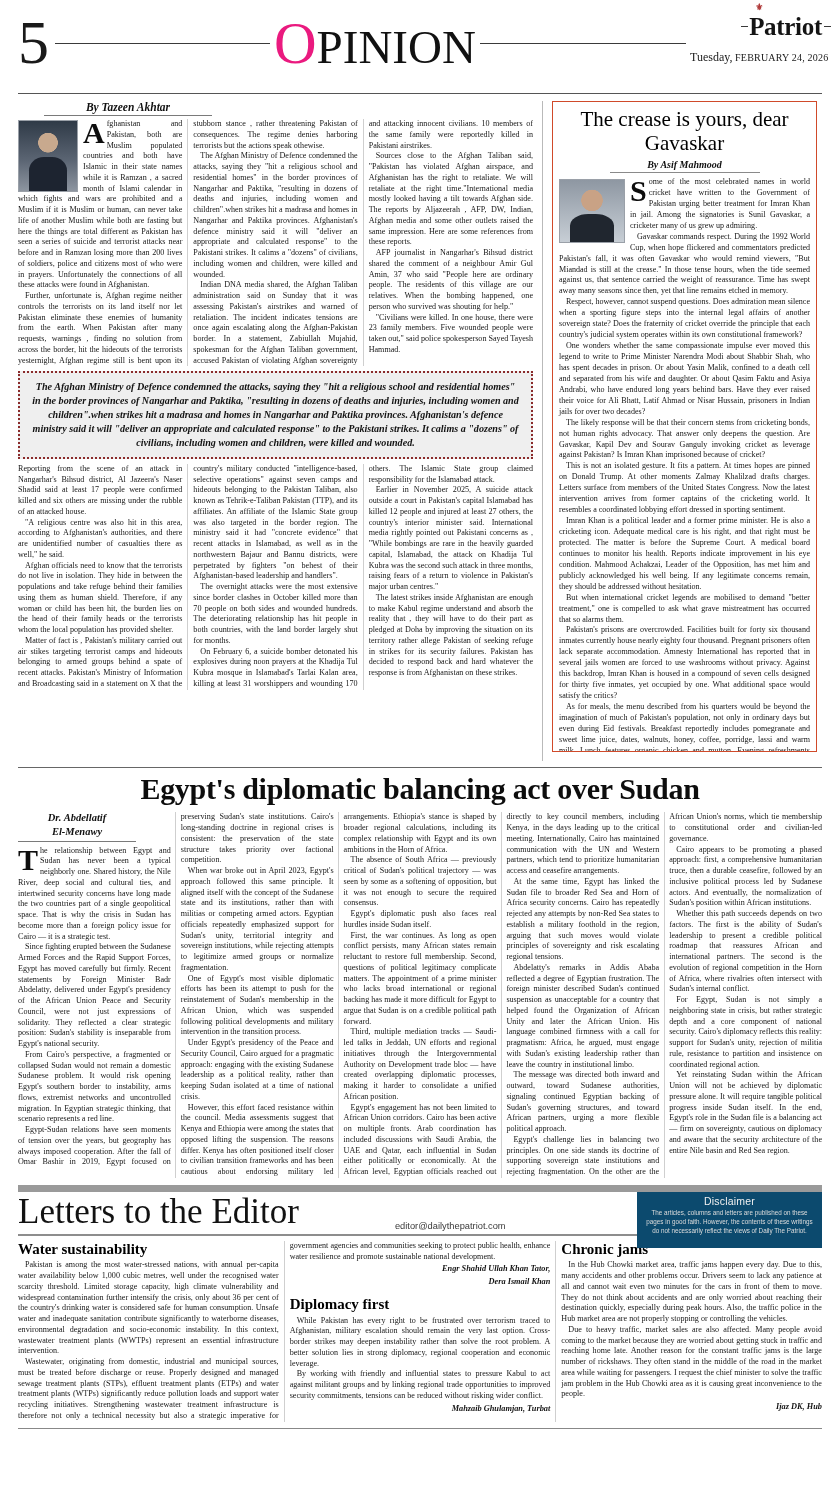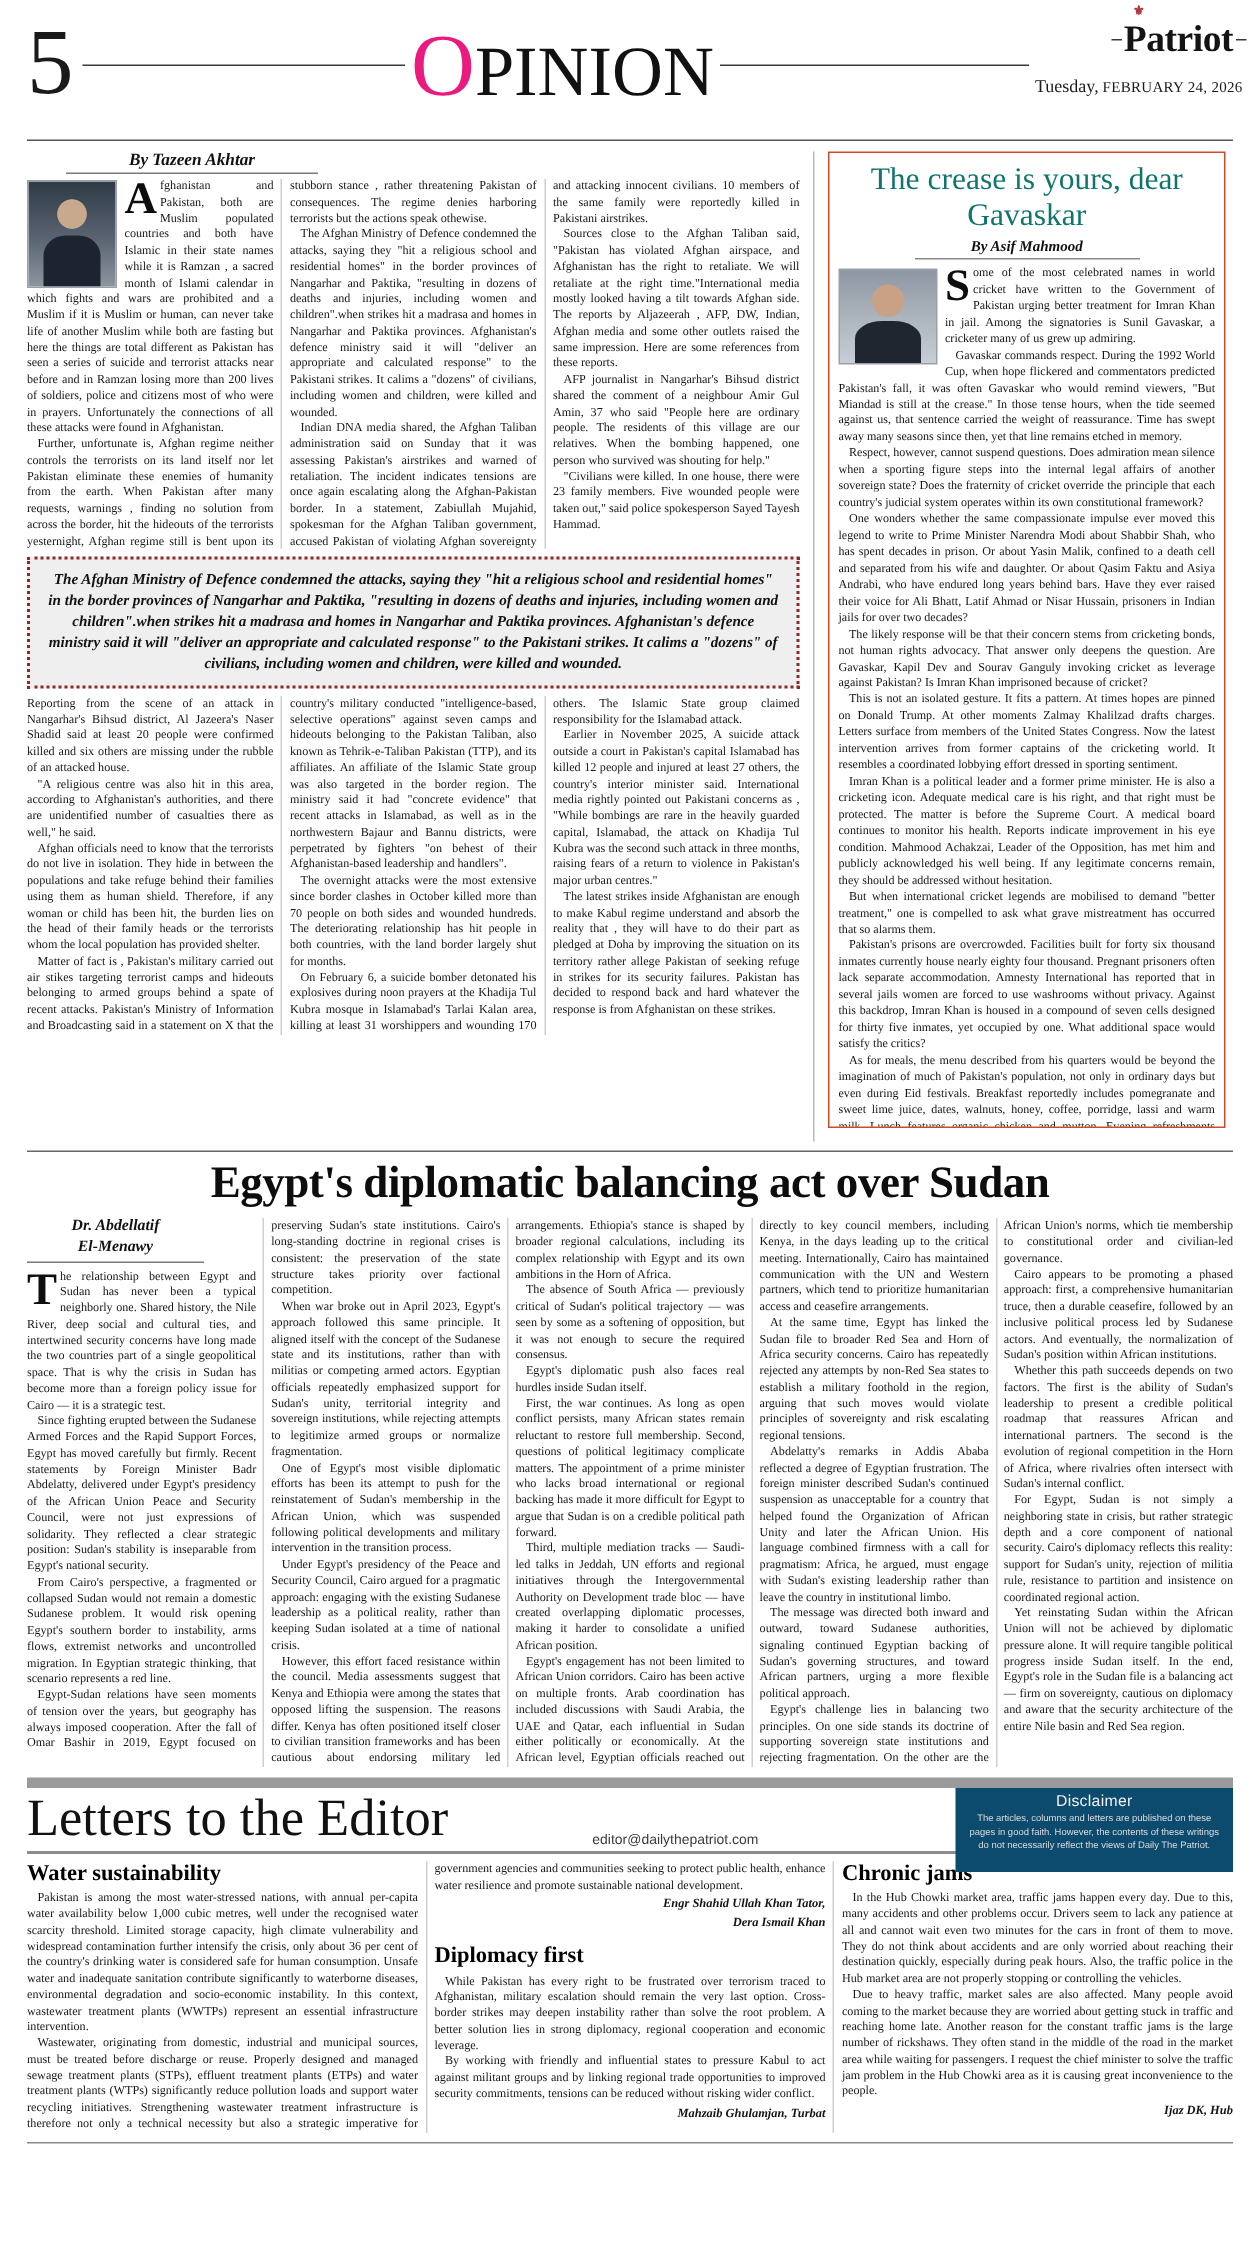--- a/index.html
+++ b/index.html
@@ -111,21 +111,21 @@
     margin:0; font-style:italic; font-weight:600;
     font-size:10.1px; line-height:1.38; color:#131313;
     font-family:"Liberation Serif", serif;
   }
 
   
   .aside-box { border:1.4px solid #d04a2a; padding:5px 6px 6px 6px; height:651px; overflow:hidden; }
   .aside-hl {
     font-family:"Liberation Serif", serif;
     font-size:21px; line-height:1.12; text-align:center; font-weight:400;
-    color:#0f766e; margin:1px 0 4px 0;
+    color:#000000; margin:1px 0 4px 0;
   }
   .aside-byline-box { width:150px; margin:0 auto 4px auto; }
   .aside-byline { font-style:italic; font-weight:700; font-size:10px; text-align:center; padding-bottom:2px; }
   .aside-byline-rule { border-top:1.6px solid #8a8a8a; }
   .aside-body p {
     font-family:"Liberation Serif", serif;
     font-size:8.05px; line-height:1.36; text-align:justify;
     margin:0; text-indent:7px; color:#161616; hyphens:auto;
   }
   .aside-body p.first { text-indent:0; }
@@ -237,21 +237,21 @@
         <p class="body">Sources close to the Afghan Taliban said, "Pakistan has violated Afghan airspace, and Afghanistan has the right to retaliate. We will retaliate at the right time."International media mostly looked having a tilt towards Afghan side. The reports by Aljazeerah , AFP, DW, Indian, Afghan media and some other outlets raised the same impression. Here are some references from these reports.</p>
         <p class="body">AFP journalist in Nangarhar's Bihsud district shared the comment of a neighbour Amir Gul Amin, 37 who said "People here are ordinary people. The residents of this village are our relatives. When the bombing happened, one person who survived was shouting for help."</p>
         <p class="body">"Civilians were killed. In one house, there were 23 family members. Five wounded people were taken out," said police spokesperson Sayed Tayesh Hammad.</p>
       </div>
 
       <div class="pullquote">
         <p>The Afghan Ministry of Defence condemned the attacks, saying they "hit a religious school and residential homes" in the border provinces of Nangarhar and Paktika, "resulting in dozens of deaths and injuries, including women and children".when strikes hit a madrasa and homes in Nangarhar and Paktika provinces. Afghanistan's defence ministry said it will "deliver an appropriate and calculated response" to the Pakistani strikes. It calims a "dozens" of civilians, including women and children, were killed and wounded.</p>
       </div>
 
       <div class="cols3b">
-        <p class="body first">Reporting from the scene of an attack in Nangarhar's Bihsud district, Al Jazeera's Naser Shadid said at least 20 people were confirmed killed and six others are missing under the rubble of an attacked house.</p>
+        <p class="body first">Reporting from the scene of an attack in Nangarhar's Bihsud district, Al Jazeera's Naser Shadid said at least 17 people were confirmed killed and six others are missing under the rubble of an attacked house.</p>
         <p class="body">"A religious centre was also hit in this area, according to Afghanistan's authorities, and there are unidentified number of casualties there as well," he said.</p>
         <p class="body">Afghan officials need to know that the terrorists do not live in isolation. They hide in between the populations and take refuge behind their families using them as human shield. Therefore, if any woman or child has been hit, the burden lies on the head of their family heads or the terrorists whom the local population has provided shelter.</p>
         <p class="body">Matter of fact is , Pakistan's military carried out air stikes targeting terrorist camps and hideouts belonging to armed groups behind a spate of recent attacks. Pakistan's Ministry of Information and Broadcasting said in a statement on X that the country's military conducted "intelligence-based, selective operations" against seven camps and hideouts belonging to the Pakistan Taliban, also known as Tehrik-e-Taliban Pakistan (TTP), and its affiliates. An affiliate of the Islamic State group was also targeted in the border region. The ministry said it had "concrete evidence" that recent attacks in Islamabad, as well as in the northwestern Bajaur and Bannu districts, were perpetrated by fighters "on behest of their Afghanistan-based leadership and handlers".</p>
         <p class="body">The overnight attacks were the most extensive since border clashes in October killed more than 70 people on both sides and wounded hundreds. The deteriorating relationship has hit people in both countries, with the land border largely shut for months.</p>
         <p class="body">On February 6, a suicide bomber detonated his explosives during noon prayers at the Khadija Tul Kubra mosque in Islamabad's Tarlai Kalan area, killing at least 31 worshippers and wounding 170 others. The Islamic State group claimed responsibility for the Islamabad attack.</p>
         <p class="body">Earlier in November 2025, A suicide attack outside a court in Pakistan's capital Islamabad has killed 12 people and injured at least 27 others, the country's interior minister said. International media rightly pointed out Pakistani concerns as , "While bombings are rare in the heavily guarded capital, Islamabad, the attack on Khadija Tul Kubra was the second such attack in three months, raising fears of a return to violence in Pakistan's major urban centres."</p>
         <p class="body">The latest strikes inside Afghanistan are enough to make Kabul regime understand and absorb the reality that , they will have to do their part as pledged at Doha by improving the situation on its territory rather allege Pakistan of seeking refuge in strikes for its security failures. Pakistan has decided to respond back and hard whatever the response is from Afghanistan on these strikes.</p>
       </div>
     </div>
 

